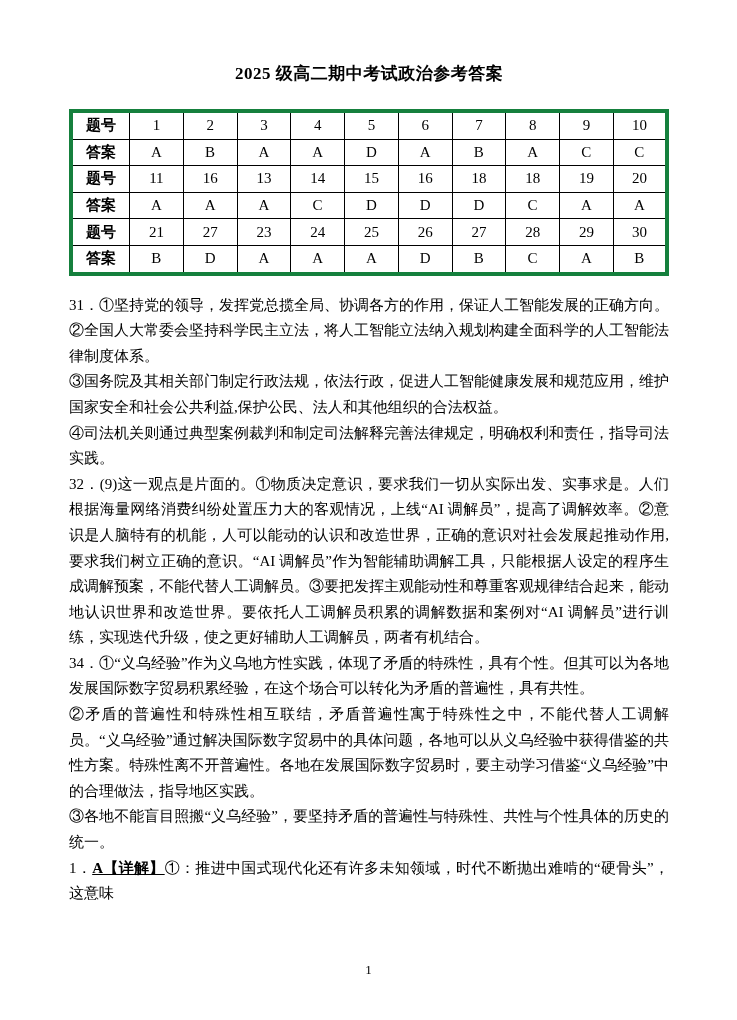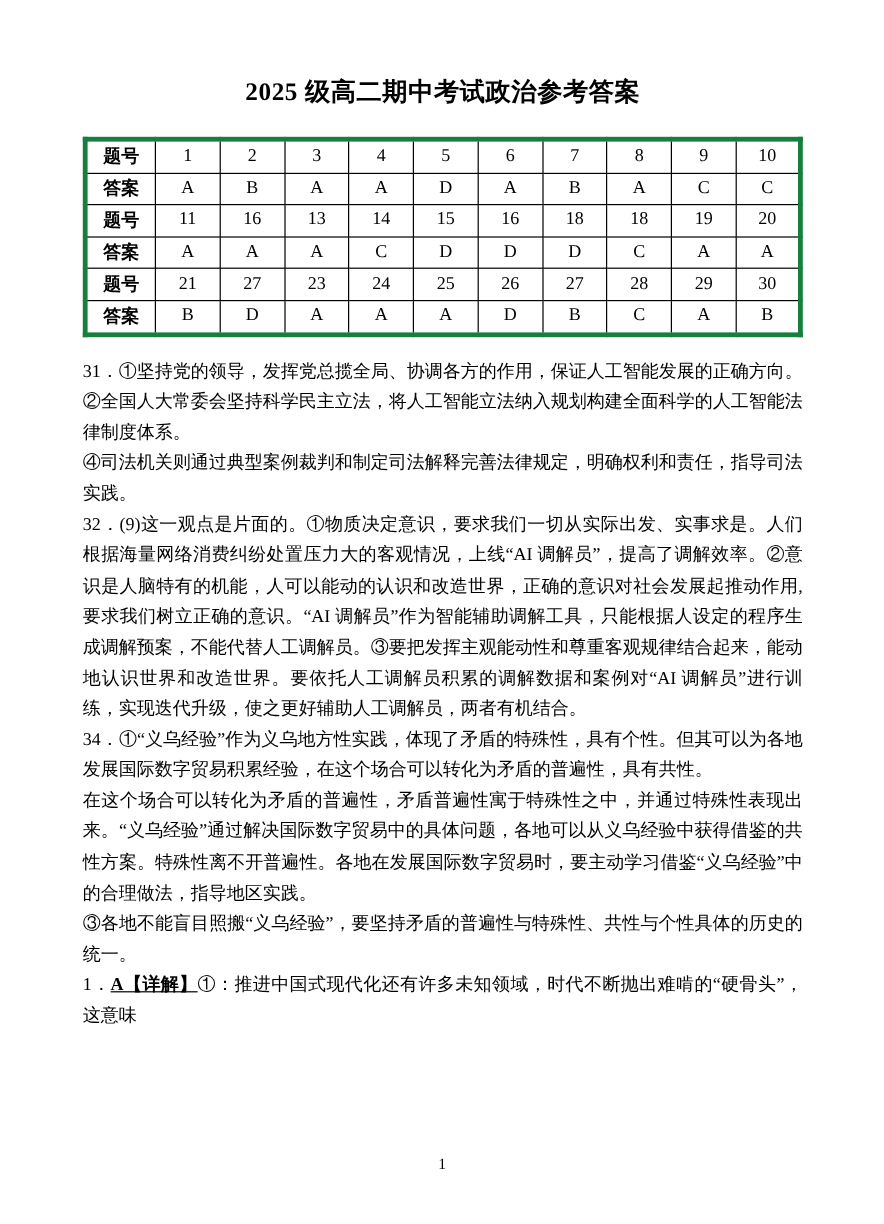--- a/index.html
+++ b/index.html
@@ -14,21 +14,21 @@
     width: 737px;
     height: 1020px;
     background: #ffffff;
     box-sizing: border-box;
     padding: 62px 68px 0 69px;
     overflow: hidden;
   }
   .doc-title {
     margin: 0 0 24px 0;
     text-align: center;
-    font-size: 21px;
+    font-size: 17px;
     font-weight: bold;
     letter-spacing: 0.5px;
     font-family: "Liberation Serif", "DejaVu Serif", serif;
   }
   table.answer-table {
     border-collapse: collapse;
     table-layout: fixed;
     width: 600px;
     border: 4px solid #15803d;
     margin: 0 0 17px 0;
@@ -155,23 +155,24 @@
           <td>C</td>
           <td>A</td>
           <td>B</td>
         </tr>
       </tbody>
   </table>
 
   <div class="content">
       <p class="para"><span>31．①坚持党的领导，发挥党总揽全局、协调各方的作用，保证人工智能发展的正确方向。</span></p>
       <p class="para"><span>②全国人大常委会坚持科学民主立法，将人工智能立法纳入规划构建全面科学的人工智能法律制度体系。</span></p>
+      <p class="para"><span>③国务院及其相关部门制定行政法规，依法行政，促进人工智能健康发展和规范应用，维护国家安全和社会公共利益,保护公民、法人和其他组织的合法权益。</span></p>
       <p class="para"><span>④司法机关则通过典型案例裁判和制定司法解释完善法律规定，明确权利和责任，指导司法实践。</span></p>
       <p class="para"><span>32．(9)这一观点是片面的。①物质决定意识，要求我们一切从实际出发、实事求是。人们根据海量网络消费纠纷处置压力大的客观情况，上线“AI 调解员”，提高了调解效率。②意识是人脑特有的机能，人可以能动的认识和改造世界，正确的意识对社会发展起推动作用,要求我们树立正确的意识。“AI 调解员”作为智能辅助调解工具，只能根据人设定的程序生成调解预案，不能代替人工调解员。③要把发挥主观能动性和尊重客观规律结合起来，能动地认识世界和改造世界。要依托人工调解员积累的调解数据和案例对“AI 调解员”进行训练，实现迭代升级，使之更好辅助人工调解员，两者有机结合。</span></p>
       <p class="para"><span>34．①“义乌经验”作为义乌地方性实践，体现了矛盾的特殊性，具有个性。但其可以为各地发展国际数字贸易积累经验，在这个场合可以转化为矛盾的普遍性，具有共性。</span></p>
-      <p class="para"><span>在这个场合可以转化为矛盾的普遍性，矛盾普遍性寓于特殊性之中，并通过特殊性表现出来。“义乌经验”通过解决国际数字贸易中的具体问题，各地可以从义乌经验中获得借鉴的共性方案。特殊性离不开普遍性。各地在发展国际数字贸易时，要主动学习借鉴“义乌经验”中的合理做法，指导地区实践。</span></p>
+      <p class="para"><span>②矛盾的普遍性和特殊性相互联结，矛盾普遍性寓于特殊性之中，不能代替人工调解员。“义乌经验”通过解决国际数字贸易中的具体问题，各地可以从义乌经验中获得借鉴的共性方案。特殊性离不开普遍性。各地在发展国际数字贸易时，要主动学习借鉴“义乌经验”中的合理做法，指导地区实践。</span></p>
       <p class="para"><span>③各地不能盲目照搬“义乌经验”，要坚持矛盾的普遍性与特殊性、共性与个性具体的历史的统一。</span></p>
       <p class="para"><span>1．</span><span class="bold">A【详解】</span><span>①：推进中国式现代化还有许多未知领域，时代不断抛出难啃的“硬骨头”，这意味</span></p>
     </div>
 
   <div class="page-number">1</div>
 
 </div>
 
 </body></html>

